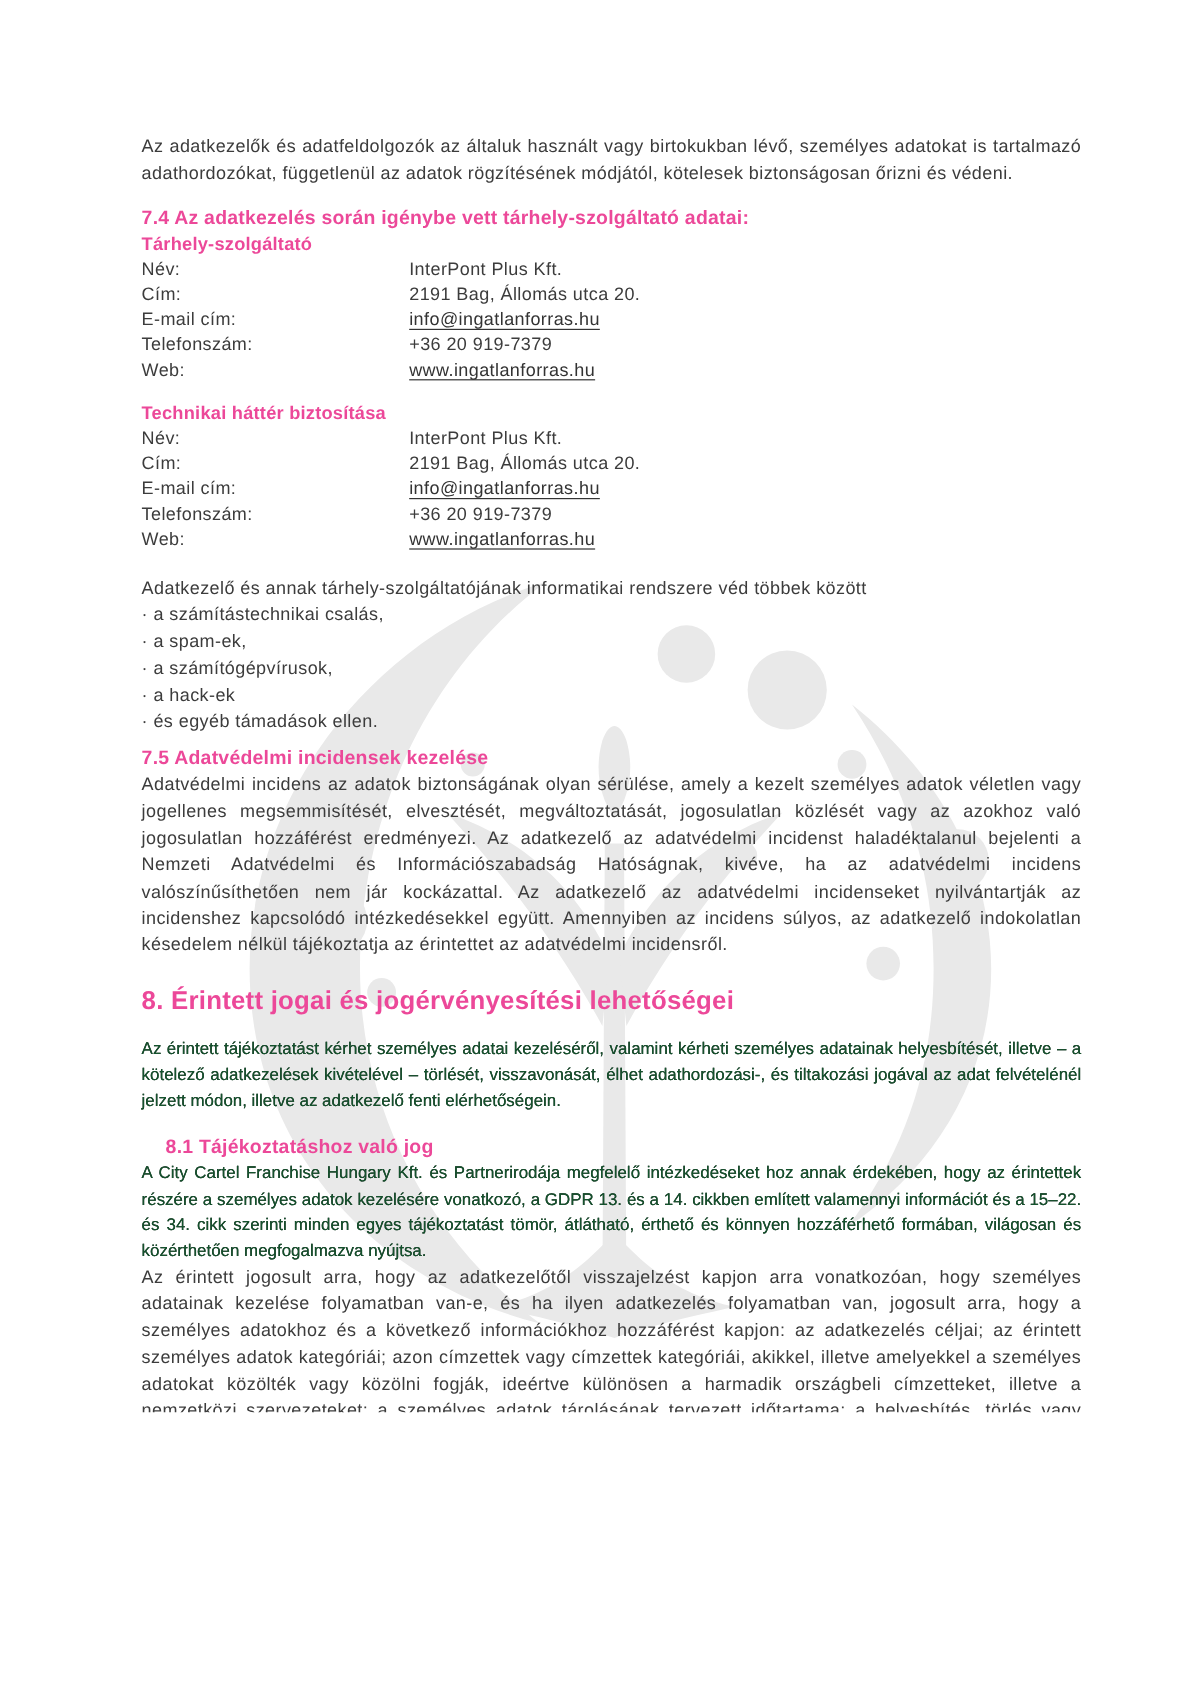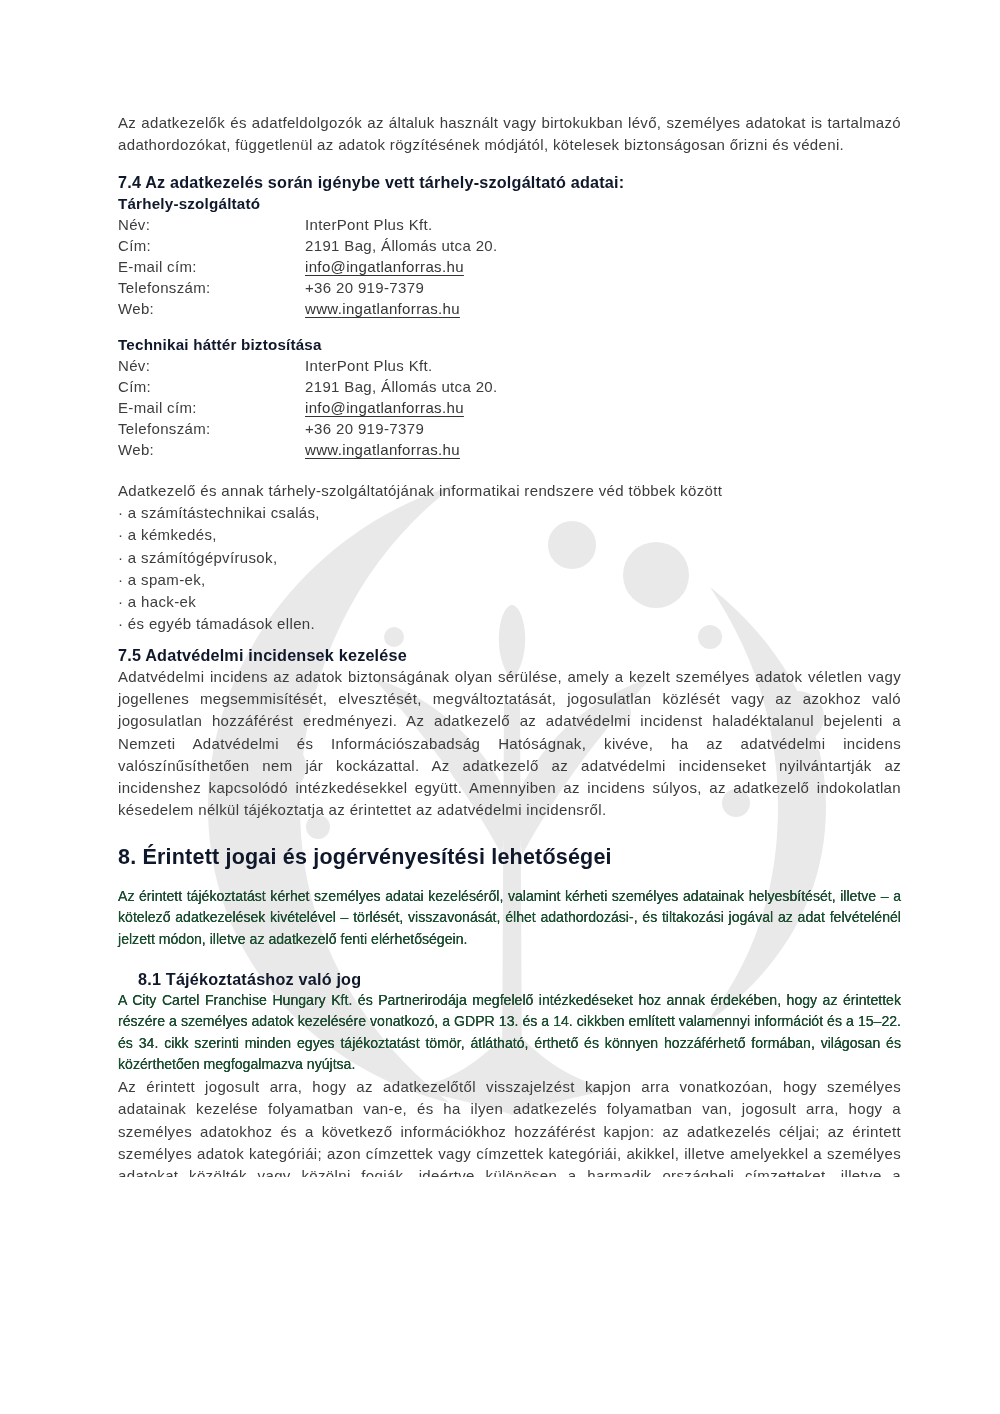--- a/index.html
+++ b/index.html
@@ -32,21 +32,21 @@
   .just{text-align:justify;}
   .cond{
     font-size:14.1px;
     line-height:21.6px;
     letter-spacing:0;
     color:#14532d;
     font-weight:bold;
     -webkit-text-stroke:0;
   }
   .cond{font-weight:normal;text-shadow:0 0 .4px #1b1b1b;}
-  h2,h3,h4{margin:0;color:#0f172a;}
+  h2,h3,h4{margin:0;color:#ec4899;}
   .h-big{
     font-size:21.5px;
     line-height:26px;
     letter-spacing:.2px;
     margin-top:22px;
     font-weight:bold;
   }
   .h-sec{
     font-size:16.2px;
     line-height:21px;
@@ -59,20 +59,21 @@
     line-height:21px;
     font-weight:bold;
     letter-spacing:.2px;
   }
   .crow{
     display:flex;
     font-size:15px;
     line-height:21.2px;
     letter-spacing:.35px;
     color:#3c3c3c;
+    gap:36px;
   }
   .clabel{flex:0 0 187px;}
   .cvalue{flex:1;}
   .u{text-decoration:underline;text-underline-offset:2.5px;text-decoration-thickness:1px;color:#333;}
   .gap-block{margin-top:14px;}
   .gap-para{margin-top:19px;}
   .gap-h{margin-top:9px;}
   .gap-body{margin-top:0;}
   .mt16{margin-top:16px;}
   .mt18{margin-top:18px;margin-left:20px;}
@@ -172,23 +173,22 @@
       </div>
       <div class="crow">
         <span class="clabel">Web:</span>
         <span class="cvalue u">www.ingatlanforras.hu</span>
       </div>
     </div>
 
     <p class="body gap-para">Adatkezelő és annak tárhely-szolgáltatójának informatikai rendszere véd többek között</p>
     <div>
       <p class="body">· a számítástechnikai csalás,</p>
-      <p class="body">· a kémkedés,</p>
+      <p class="body">· a spam-ek,</p>
       <p class="body">· a számítógépvírusok,</p>
-      <p class="body">· a spam-ek,</p>
       <p class="body">· a hack-ek</p>
       <p class="body">· és egyéb támadások ellen.</p>
     </div>
 
     <h3 class="h-sec gap-h">7.5 Adatvédelmi incidensek kezelése</h3>
     <p class="body just gap-body">Adatvédelmi incidens az adatok biztonságának olyan sérülése, amely a kezelt személyes adatok véletlen vagy jogellenes megsemmisítését, elvesztését, megváltoztatását, jogosulatlan közlését vagy az azokhoz való jogosulatlan hozzáférést eredményezi. Az adatkezelő az adatvédelmi incidenst haladéktalanul bejelenti a Nemzeti Adatvédelmi és Információszabadság Hatóságnak, kivéve, ha az adatvédelmi incidens valószínűsíthetően nem jár kockázattal. Az adatkezelő az adatvédelmi incidenseket nyilvántartják az incidenshez kapcsolódó intézkedésekkel együtt. Amennyiben az incidens súlyos, az adatkezelő indokolatlan késedelem nélkül tájékoztatja az érintettet az adatvédelmi incidensről.</p>
 
     <h2 class="h-big">8. Érintett jogai és jogérvényesítési lehetőségei</h2>
     <p class="body cond just mt16">Az érintett tájékoztatást kérhet személyes adatai kezeléséről, valamint kérheti személyes adatainak helyesbítését, illetve – a kötelező adatkezelések kivételével – törlését, visszavonását, élhet adathordozási-, és tiltakozási jogával az adat felvételénél jelzett módon, illetve az adatkezelő fenti elérhetőségein.</p>
 

